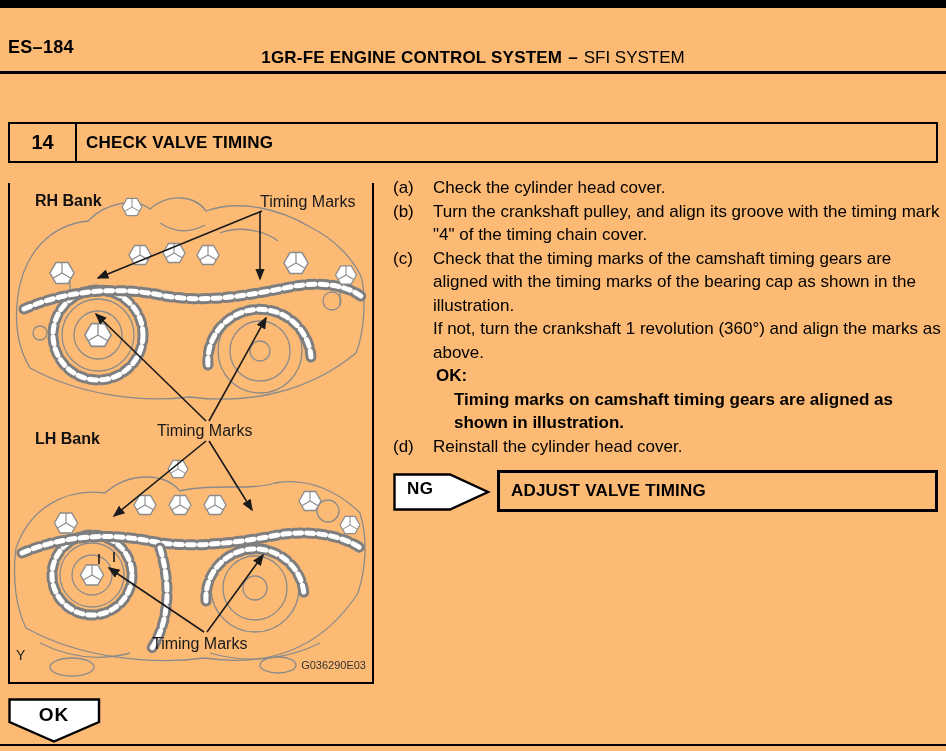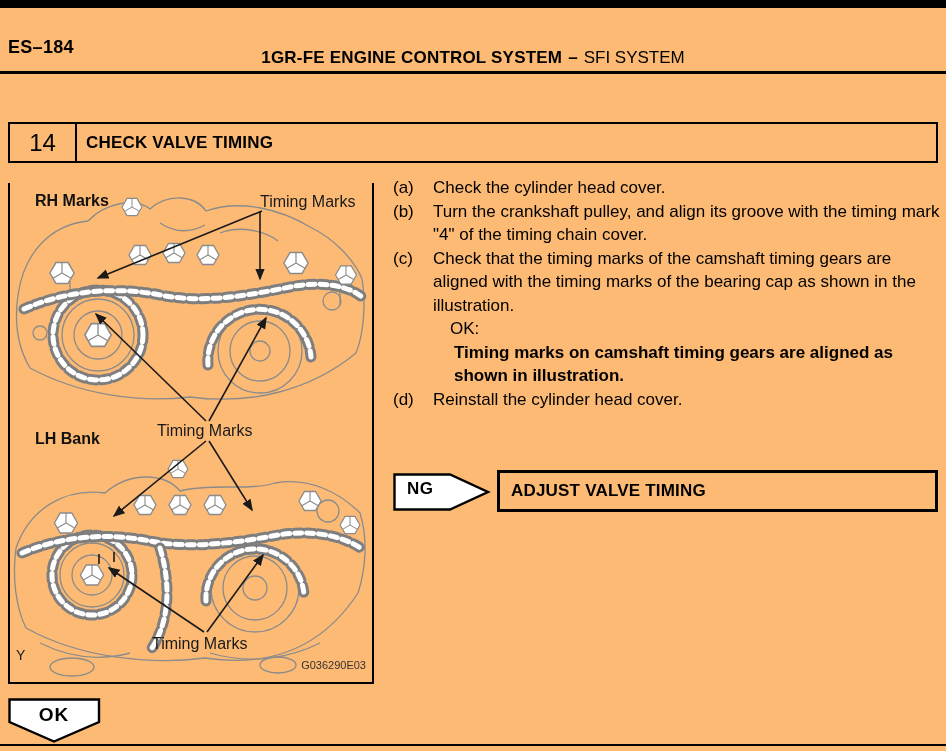--- a/index.html
+++ b/index.html
@@ -15,21 +15,21 @@
   
   .page-code{left:8px;top:37px;font-size:18px;font-weight:700;letter-spacing:.3px;}
   .doc-title{left:0;top:48px;width:946px;text-align:center;font-size:17px;}
   .doc-title .b{font-weight:700;letter-spacing:.2px;}
   .doc-title .sep{font-weight:700;padding:0 6px;}
 
   
   .stepbox{left:8px;top:122px;width:930px;height:41px;border:2px solid #000;
            box-sizing:border-box;display:flex;align-items:stretch;}
   .stepnum{width:65px;border-right:2px solid #000;display:flex;align-items:center;
-           justify-content:center;font-size:24px;font-weight:400;}
+           justify-content:center;font-size:20px;font-weight:700;}
   .steptitle{flex:1;display:flex;align-items:center;padding-left:9px;
              font-size:17px;font-weight:700;letter-spacing:.2px;}
 
   
   .figure{left:8px;top:183px;width:366px;height:501px;border-left:2px solid #000;
           border-right:2px solid #000;border-bottom:2px solid #000;box-sizing:border-box;}
   .figure svg{position:absolute;left:0;top:0;}
   .fig-label{position:absolute;font-size:16px;color:#1a1a1a;white-space:nowrap;}
   .fig-label.bank{font-weight:700;color:#111;}
   .rh-bank{left:25px;top:9px;}
@@ -45,21 +45,21 @@
   .ch{stroke:#7e7e7e;stroke-width:11;fill:none;stroke-dasharray:7 5;stroke-linecap:round;}
   .chw{stroke:#fff;stroke-width:5;fill:none;stroke-dasharray:7 5;stroke-linecap:round;}
   .lead{stroke:#1a1a1a;stroke-width:1.6;fill:none;}
 
   
   .instructions{left:393px;top:176px;width:548px;font-size:17px;line-height:23.5px;}
   .irow{display:flex;}
   .ilabel{width:40px;flex:0 0 40px;}
   .itext{width:508px;}
   .c-note{margin-left:40px;width:508px;}
-  .ok-head{margin-left:57px;font-weight:400;}
+  .ok-head{margin-left:43px;font-weight:700;}
   .ok-text{margin-left:61px;width:486px;font-weight:700;}
 
   
   .ng-row{left:393px;top:469px;width:545px;height:44px;}
   .ng-arrow{position:absolute;left:0;top:4px;}
   .ng-label{position:absolute;left:14px;top:10px;font-size:17px;font-weight:700;letter-spacing:.5px;}
   .ng-box{position:absolute;left:104px;top:1px;width:441px;height:42px;border:3px solid #000;
           box-sizing:border-box;display:flex;align-items:center;padding-left:11px;
           font-size:17px;font-weight:700;letter-spacing:.2px;}
 
@@ -172,21 +172,21 @@
         <path class="lead" d="M196,238 L86,131" marker-end="url(#ah)"></path>
         <path class="lead" d="M199,238 L256,135" marker-end="url(#ah)"></path>
         <path class="lead" d="M196,258 L104,333" marker-end="url(#ah)"></path>
         <path class="lead" d="M199,258 L242,327" marker-end="url(#ah)"></path>
         <path class="lead" d="M194,449 L99,385" marker-end="url(#ah)"></path>
         <path class="lead" d="M197,449 L253,372" marker-end="url(#ah)"></path>
         <path class="lead" d="M89,371 L89,381 M104,369 L104,379"></path>
       </g>
     </svg>
 
-    <div class="fig-label bank rh-bank">RH Marks</div>
+    <div class="fig-label bank rh-bank">RH Bank</div>
     <div class="fig-label tm-top">Timing Marks</div>
     <div class="fig-label tm-mid">Timing Marks</div>
     <div class="fig-label bank lh-bank">LH Bank</div>
     <div class="fig-label tm-bottom">Timing Marks</div>
     <div class="fig-label y-mark">Y</div>
     <div class="fig-label fig-id">G036290E03</div>
   </div>
 
   <div class="abs instructions">
     <div class="irow">
@@ -194,20 +194,21 @@
       <div class="itext">Check the cylinder head cover.</div>
     </div>
     <div class="irow">
       <div class="ilabel">(b)</div>
       <div class="itext">Turn the crankshaft pulley, and align its groove with the timing mark "4" of the timing chain cover.</div>
     </div>
     <div class="irow">
       <div class="ilabel">(c)</div>
       <div class="itext">Check that the timing marks of the camshaft timing gears are aligned with the timing marks of the bearing cap as shown in the illustration.</div>
     </div>
+    <div class="c-note">If not, turn the crankshaft 1 revolution (360°) and align the marks as above.</div>
     <div class="ok-head">OK:</div>
     <div class="ok-text">Timing marks on camshaft timing gears are aligned as shown in illustration.</div>
     <div class="irow">
       <div class="ilabel">(d)</div>
       <div class="itext">Reinstall the cylinder head cover.</div>
     </div>
   </div>
 
   <div class="abs ok-flow">
     <svg width="94" height="46" viewBox="0 0 94 46">

